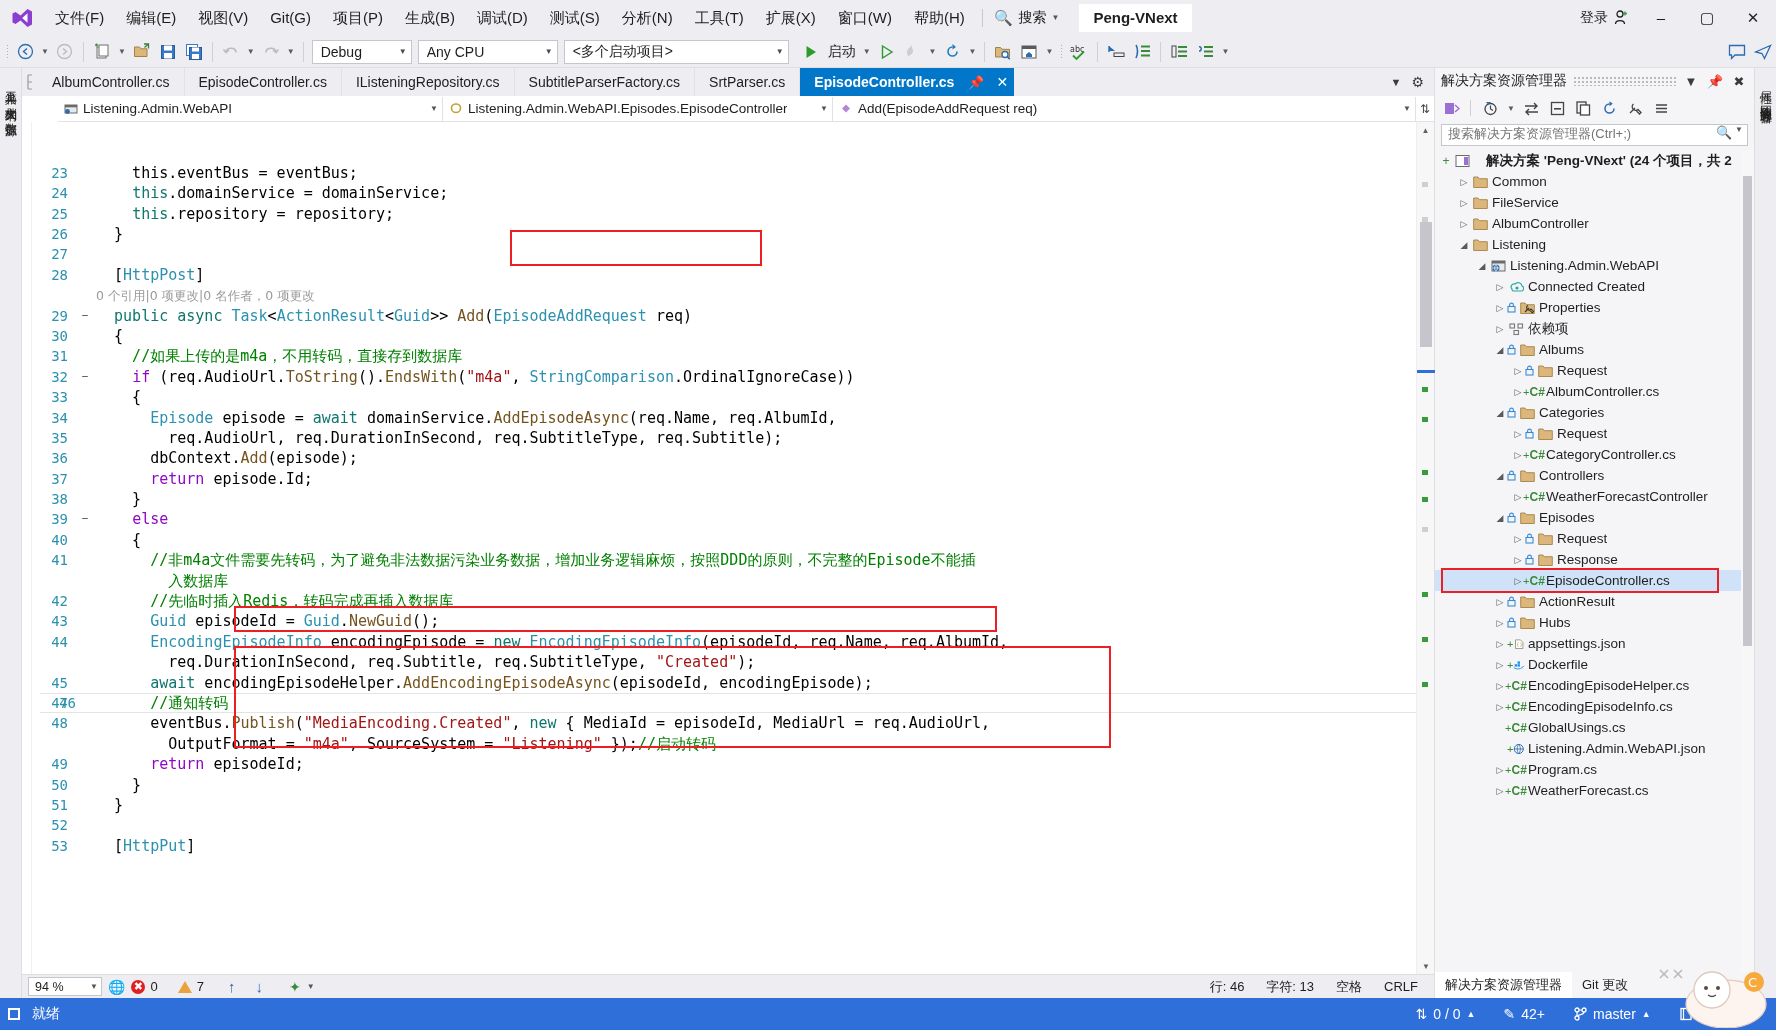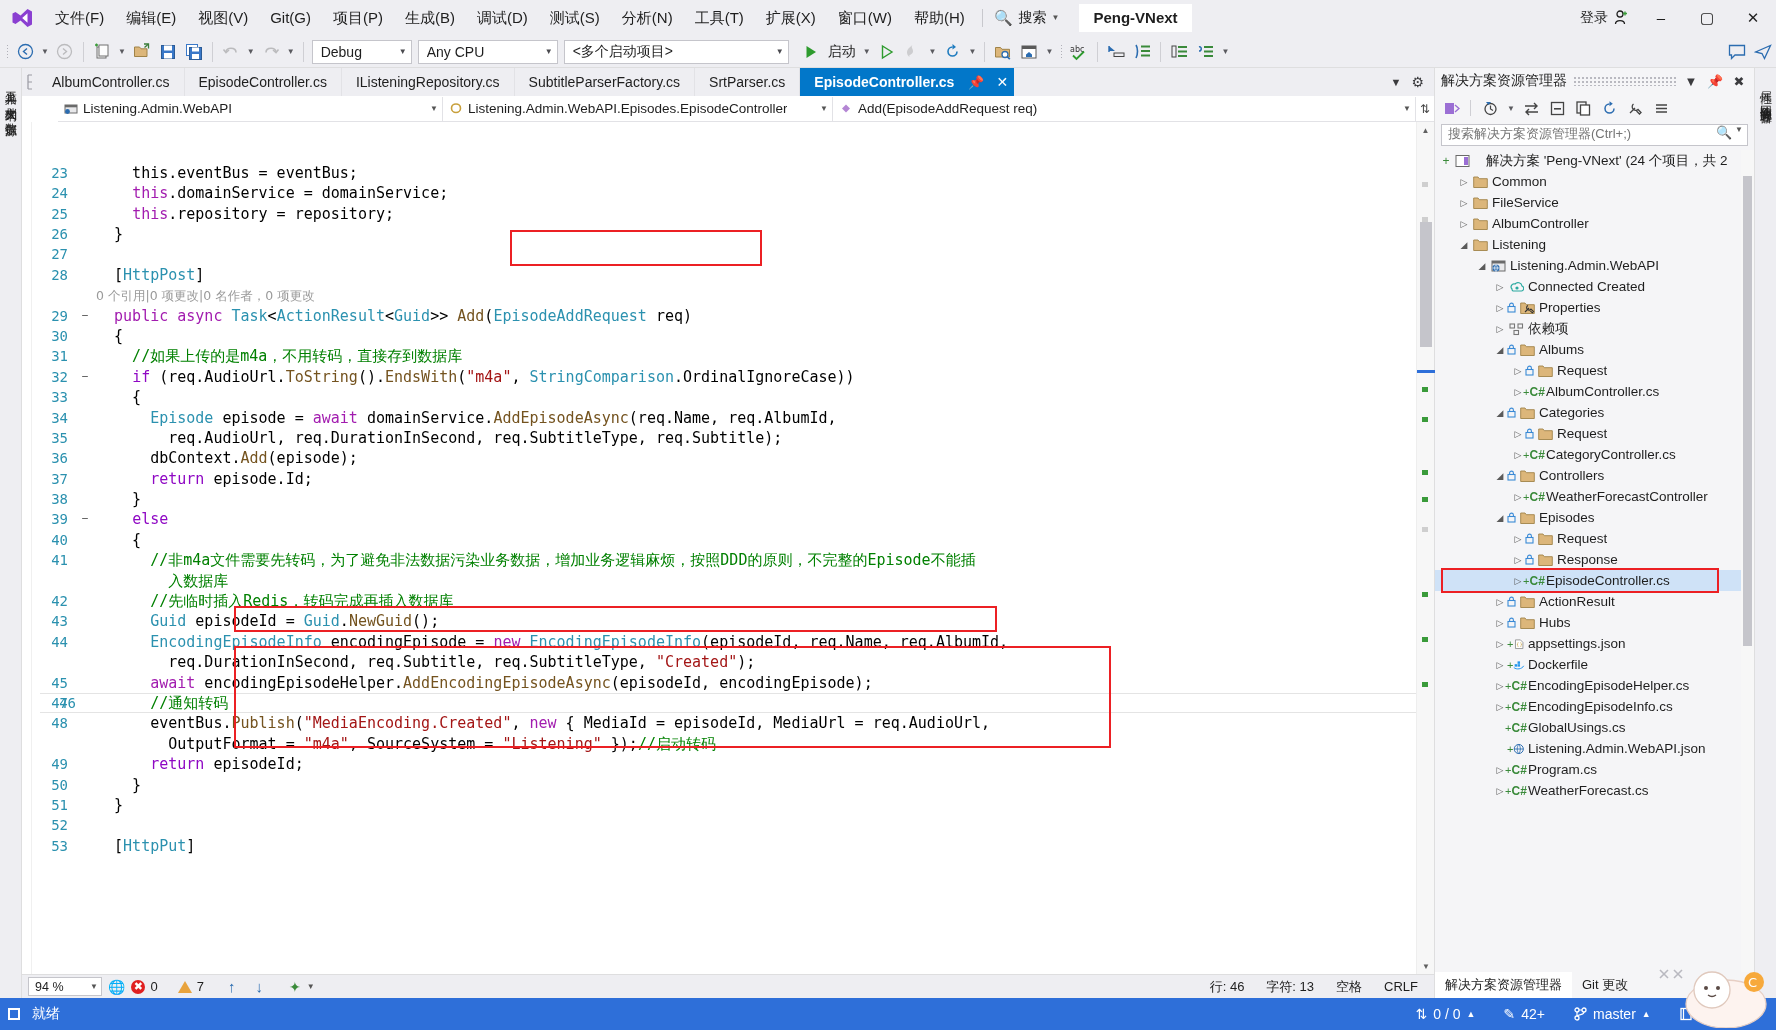--- a/index.html
+++ b/index.html
@@ -119,21 +119,21 @@
     color: #2b91af; font-size: 14px; font-family: "DejaVu Sans Mono", monospace;
   }
   .lnum.blank { color: transparent; }
   .fold {
     width: 14px; flex: none; text-align: center; color: #5a5a5a; font-size: 11px;
     font-family: "DejaVu Sans Mono", monospace;
   }
   .ltext { flex: 1 1 auto; padding-left: 4px; }
 
   
-  .k  { color: #a21caf; }     
+  .k  { color: #0f766e; }     
   .kc { color: #8f08c4; }     
   .t  { color: #2b91af; }     
   .s  { color: #a31515; }     
   .c  { color: #008000; }     
   .m  { color: #74531f; }     
   .p  { color: #000000; }     
 
   .codelens { font-size: 12.5px; color: #9a9a9a; font-family: "DejaVu Sans", sans-serif; }
 
   
@@ -184,21 +184,21 @@
     border: none; outline: none; flex: 1 1 auto; font-size: 13px; color: #6d6d6d;
     font-family: "Liberation Sans", sans-serif; background: transparent;
   }
   .tree { flex: 1 1 auto; overflow: hidden; position: relative; background: #f5f5f7; font-size: 13.5px; }
   .trow { height: 21px; display: flex; align-items: center; white-space: nowrap; color: #1e1e1e; }
   .trow.sel { background: #cfe2f7; }
   .tw { width: 14px; flex:none; text-align:center; font-size: 9px; color: #5a5a5a; }
   .tw.empty { color: transparent; }
   .ticon { width: 18px; flex: none; display:flex; align-items:center; justify-content:center; }
   .tlabel { padding-left: 3px; overflow: hidden; text-overflow: clip; }
-  .tlabel.bold { font-weight: normal; padding-left: 15px; }
+  .tlabel.bold { font-weight: bold; padding-left: 15px; }
   .tree-scroll { position: absolute; right: 0; top: 0; bottom: 0; width: 13px; background: #f7f7f7; }
   .tree-thumb { position:absolute; left:2px; width:9px; background:#c5c5cb; }
   .rp-foot { height: 26px; display: flex; align-items: flex-end; gap: 0; flex: none; background: #f5f5f7; }
   .rp-tab { padding: 4px 10px; font-size: 13px; color: #1e1e1e; border-top: 2px solid transparent; }
   .rp-tab.active { background: #fff; border-top: 2px solid #0277c9; font-weight: normal; }
 
   
   .bottomtabs { height: 28px; display: flex; align-items: center; gap: 0; flex: none;
     background: #eeeef2; border-top: 1px solid #dededf; padding-left: 14px; }
   .btab { font-size: 14px; color: #1e1e1e; padding: 4px 12px; position: relative; }

